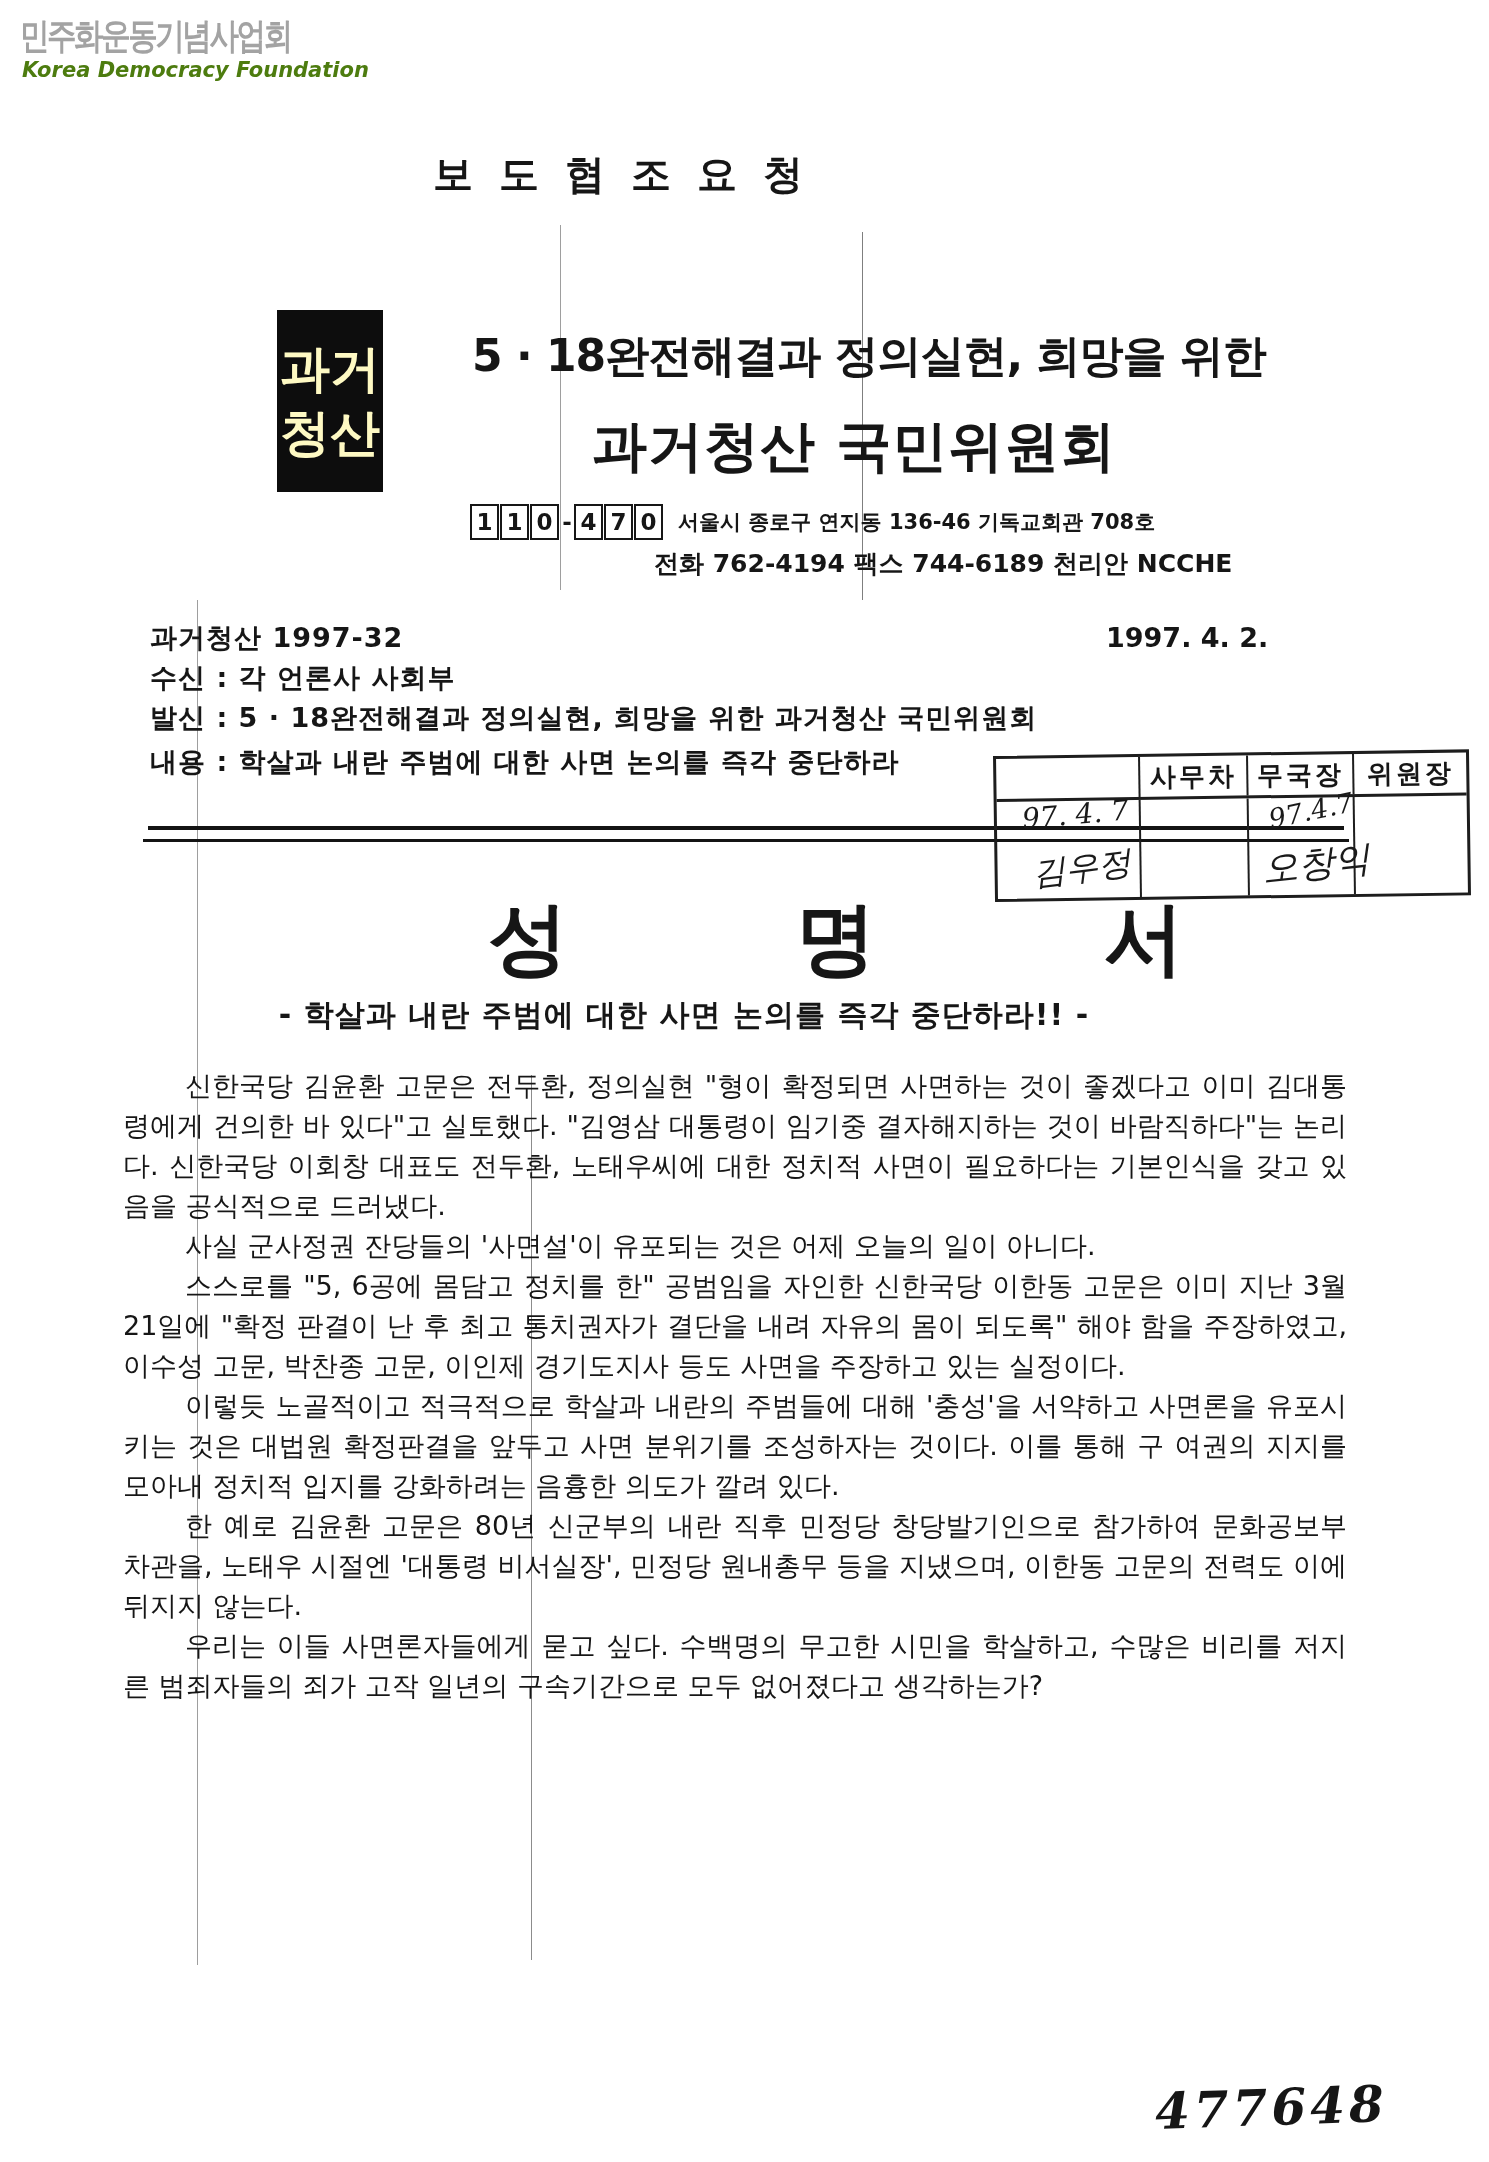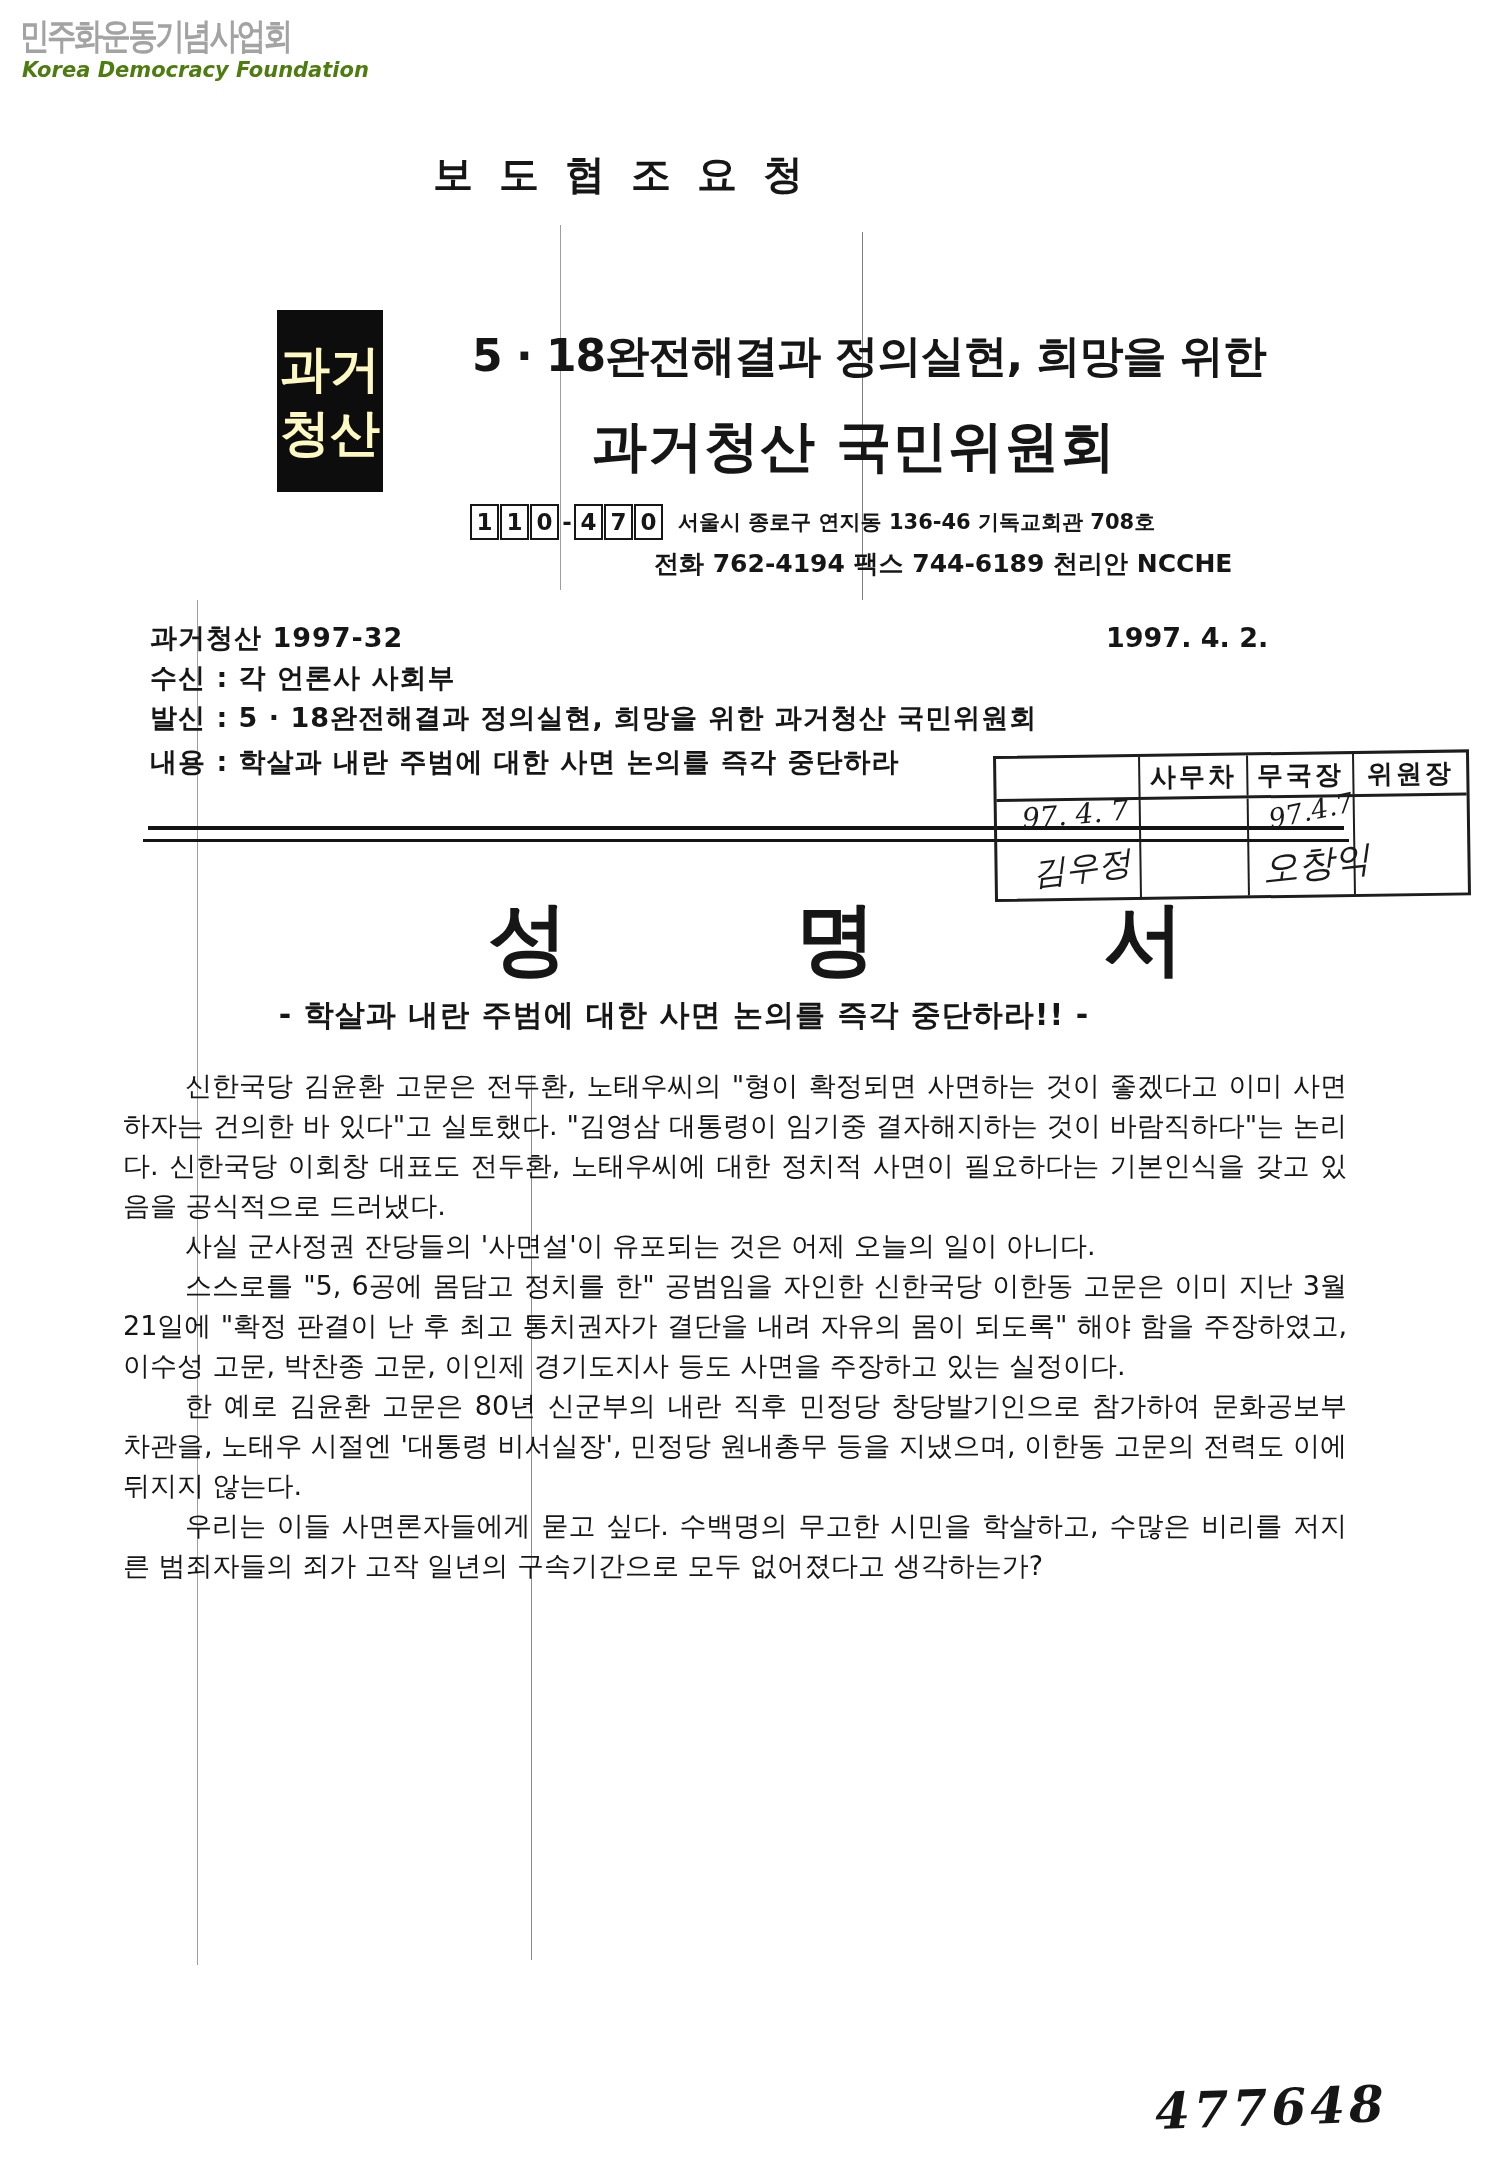--- a/index.html
+++ b/index.html
@@ -169,20 +169,21 @@
 <div class="hw hw-sig2">오창익</div>
 
 <div class="abs stmt-title">
   <span>성</span>
   <span>명</span>
   <span>서</span>
 </div>
 <div class="abs stmt-subtitle">- 학살과 내란 주범에 대한 사면 논의를 즉각 중단하라!! -</div>
 
 <div class="abs stmt-body">
-    <p>신한국당 김윤환 고문은 전두환, 노태우씨의 "형이 확정되면 사면하는 것이 좋겠다고 이미 사면하자는 건의한 바 있다"고 실토했다. "김영삼 대통령이 임기중 결자해지하는 것이 바람직하다"는 논리다. 신한국당 이회창 대표도 전두환, 노태우씨에 대한 정치적 사면이 필요하다는 기본인식을 갖고 있음을 공식적으로 드러냈다.</p>
+    <p>신한국당 김윤환 고문은 전두환, 정의실현 "형이 확정되면 사면하는 것이 좋겠다고 이미 김대통령에게 건의한 바 있다"고 실토했다. "김영삼 대통령이 임기중 결자해지하는 것이 바람직하다"는 논리다. 신한국당 이회창 대표도 전두환, 노태우씨에 대한 정치적 사면이 필요하다는 기본인식을 갖고 있음을 공식적으로 드러냈다.</p>
     <p>사실 군사정권 잔당들의 '사면설'이 유포되는 것은 어제 오늘의 일이 아니다.</p>
     <p>스스로를 "5, 6공에 몸담고 정치를 한" 공범임을 자인한 신한국당 이한동 고문은 이미 지난 3월 21일에 "확정 판결이 난 후 최고 통치권자가 결단을 내려 자유의 몸이 되도록" 해야 함을 주장하였고, 이수성 고문, 박찬종 고문, 이인제 경기도지사 등도 사면을 주장하고 있는 실정이다.</p>
+    <p>이렇듯 노골적이고 적극적으로 학살과 내란의 주범들에 대해 '충성'을 서약하고 사면론을 유포시키는 것은 대법원 확정판결을 앞두고 사면 분위기를 조성하자는 것이다. 이를 통해 구 여권의 지지를 모아내 정치적 입지를 강화하려는 음흉한 의도가 깔려 있다.</p>
     <p>한 예로 김윤환 고문은 80년 신군부의 내란 직후 민정당 창당발기인으로 참가하여 문화공보부 차관을, 노태우 시절엔 '대통령 비서실장', 민정당 원내총무 등을 지냈으며, 이한동 고문의 전력도 이에 뒤지지 않는다.</p>
     <p>우리는 이들 사면론자들에게 묻고 싶다. 수백명의 무고한 시민을 학살하고, 수많은 비리를 저지른 범죄자들의 죄가 고작 일년의 구속기간으로 모두 없어졌다고 생각하는가?</p>
   </div>
 
 <div class="abs accession">477648</div>
 
 </body></html>

